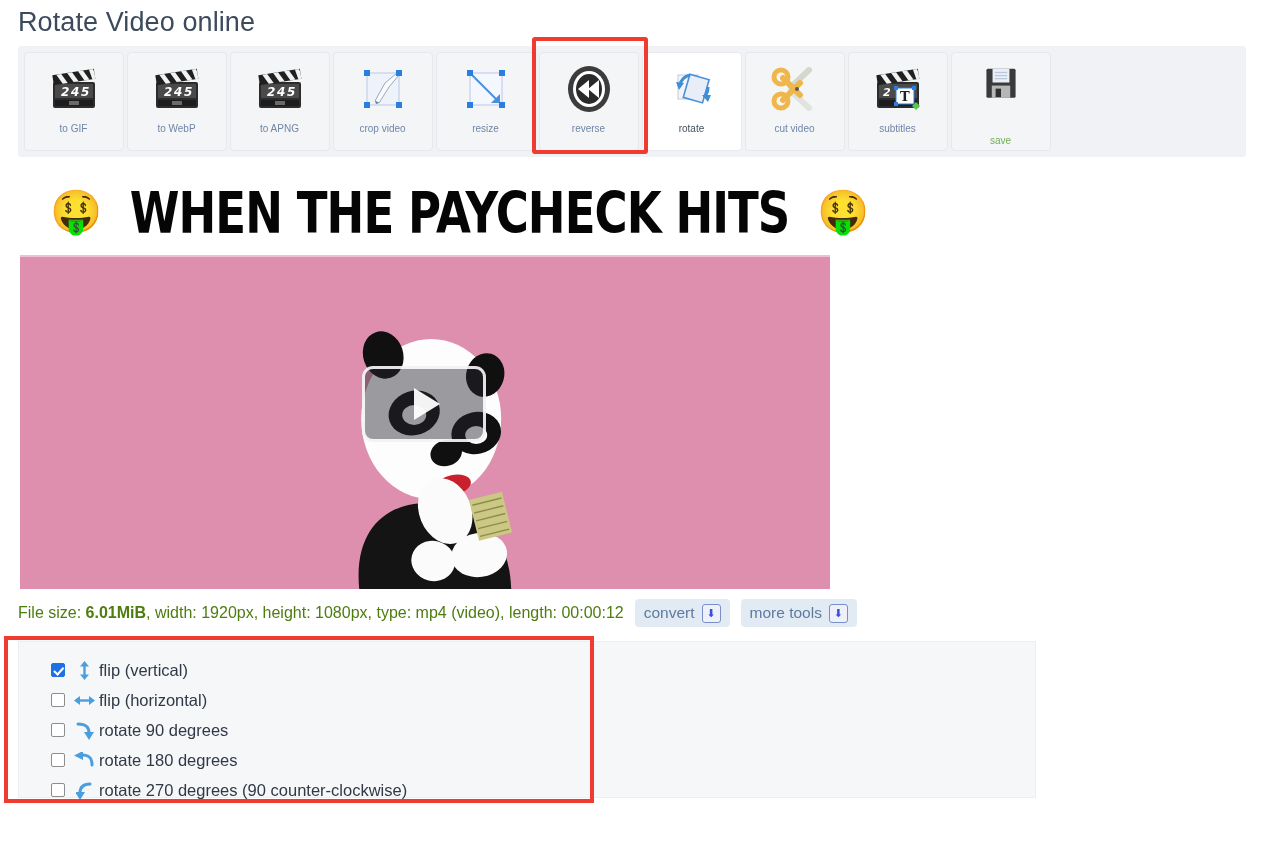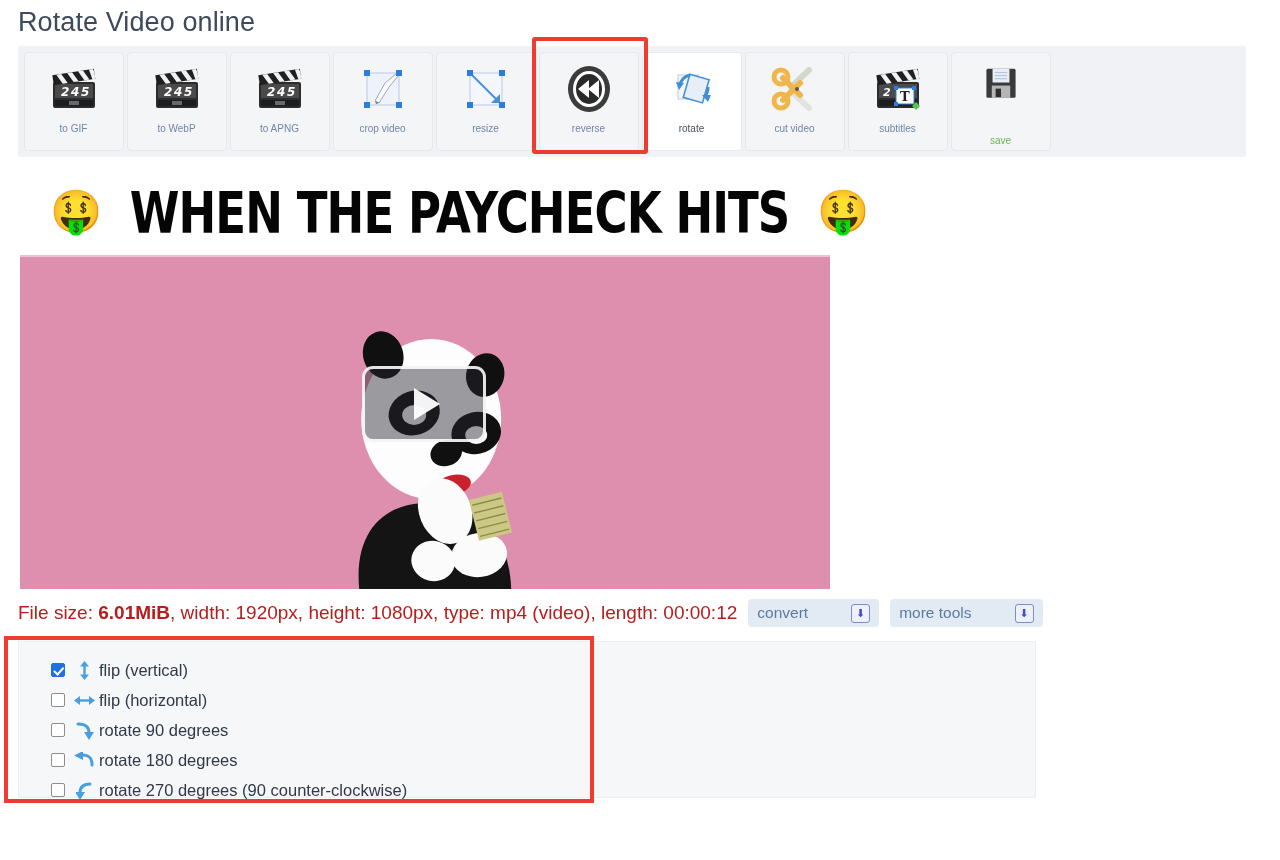--- a/index.html
+++ b/index.html
@@ -151,39 +151,38 @@
   }
 
   
   .fileinfo-row {
     display: flex;
     align-items: center;
     margin: 9px 0 0 18px;
     height: 30px;
   }
   .fileinfo-text {
-    font-size: 19px;
-    color: #b91c1c;
+    font-size: 16px;
+    color: #4d7c0f;
     white-space: nowrap;
     line-height: 22px;
   }
   .fileinfo-text b { font-weight: bold; }
   .pill-btn {
     margin-left: 11px;
     background: #e2eaf3;
     border-radius: 4px;
     height: 28px;
     display: inline-flex;
     align-items: center;
     padding: 0 9px;
     font-size: 15.5px;
     color: #5d7ba0;
     cursor: pointer;
     white-space: nowrap;
-    gap: 36px;
   }
   .pill-btn .dl-badge {
     display: inline-flex;
     align-items: center;
     justify-content: center;
     width: 17px; height: 17px;
     margin-left: 7px;
     border: 1px solid #7a8ec8;
     border-radius: 3px;
     background: #eef1fb;

